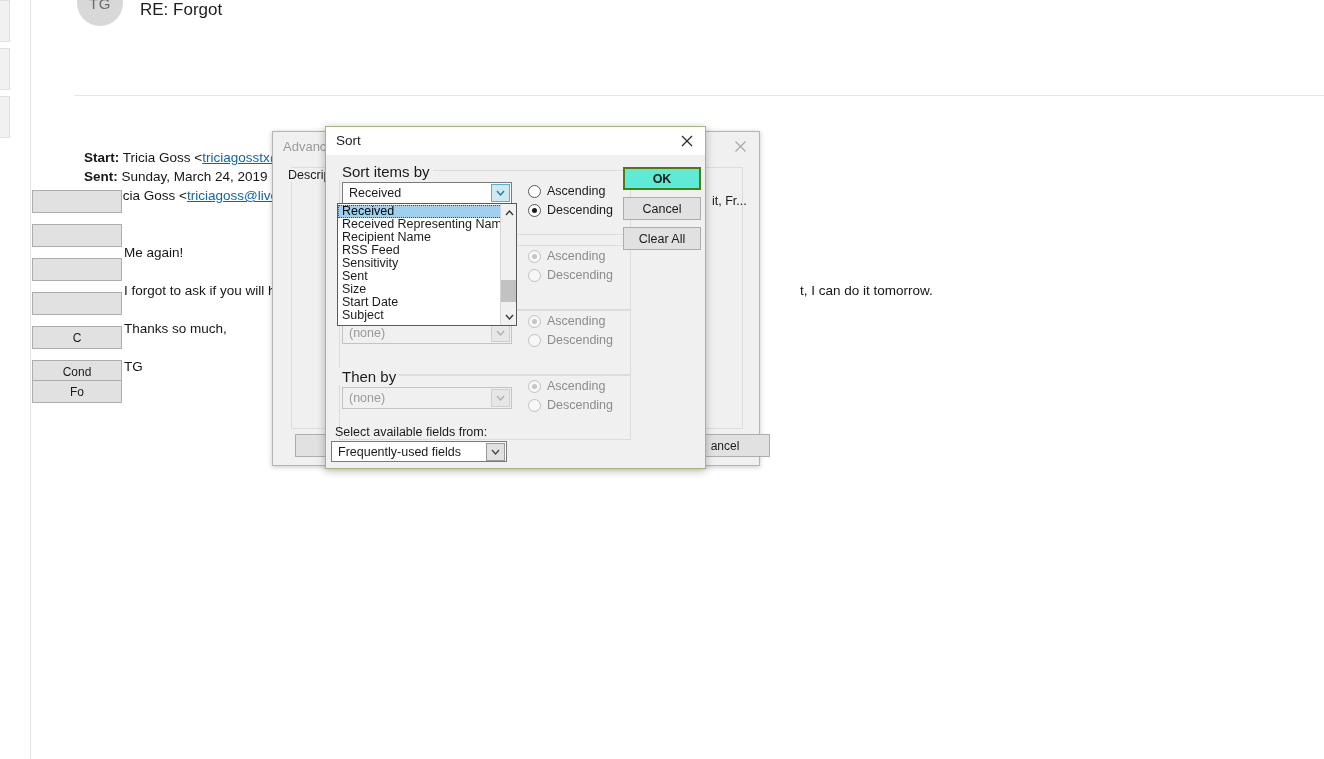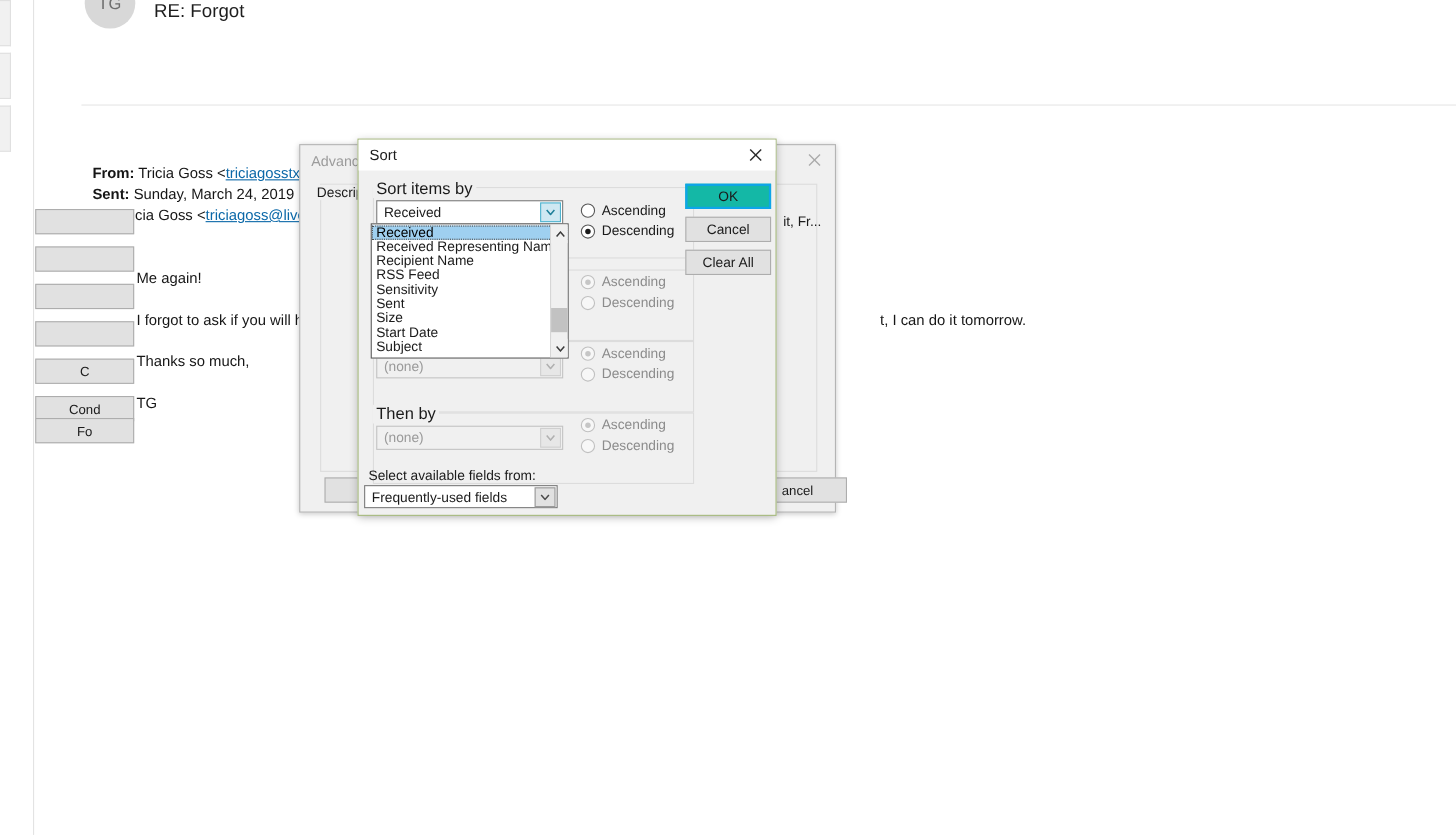--- a/index.html
+++ b/index.html
@@ -133,21 +133,21 @@
     position: absolute; right: 0; top: 0; width: 16px; height: 121px; background: #f0f0f0; border-left: 1px solid #d6d6d6;
   }
   .dd-arrow { width: 16px; height: 17px; display:flex; align-items:center; justify-content:center; background:#f0f0f0; }
   .dd-thumb { position: absolute; left: 0; width: 16px; height: 22px; background: #c2c2c2; }
 
   .sort-actbtn {
     position: absolute; left: 623px; width: 78px; height: 23px;
     background: #e1e1e1; border: 1px solid #adadad; font-size: 12.5px; color: #1b1b1b;
     display: flex; align-items: center; justify-content: center;
   }
-  .sort-actbtn.primary { background: #14b8a6; border: 2px solid #0ea5e9; }
+  .sort-actbtn.primary { background: #5eead4; border: 2px solid #4d7c0f; font-weight: bold; }
 
   .sel-fields-lbl { position: absolute; left: 335px; top: 425px; font-size: 12.5px; color: #1b1b1b; }
   .sel-fields-combo { position: absolute; left: 331px; top: 441px; width: 176px; height: 21px; }
 </style>
 </head>
 <body>
 
 <div id="root">
 
   <div class="rail-left">
@@ -162,21 +162,21 @@
       <span>TG</span>
     </div>
 
     <div class="subject-head">RE: Forgot</div>
 
 
     <div class="attach-sep"></div>
 
     <div class="mail-body">
       <div class="mail-row">
-        <span class="lbl">From:</span><span> Tricia Goss &lt;</span><a href="#">triciagosstx@gma</a>
+        <span class="lbl">Start:</span><span> Tricia Goss &lt;</span><a href="#">triciagosstx@gma</a>
       </div>
       <div class="mail-row">
         <span class="lbl">Sent:</span><span> Sunday, March 24, 2019 11:08</span>
       </div>
       <div class="mail-row">
         <span class="lbl">To:</span><span> Tricia Goss &lt;</span><a href="#">triciagoss@live.com</a><span>&gt;</span>
       </div>
     </div>
 
     <div class="mail-para" style="top:245px;">Me again!</div>

